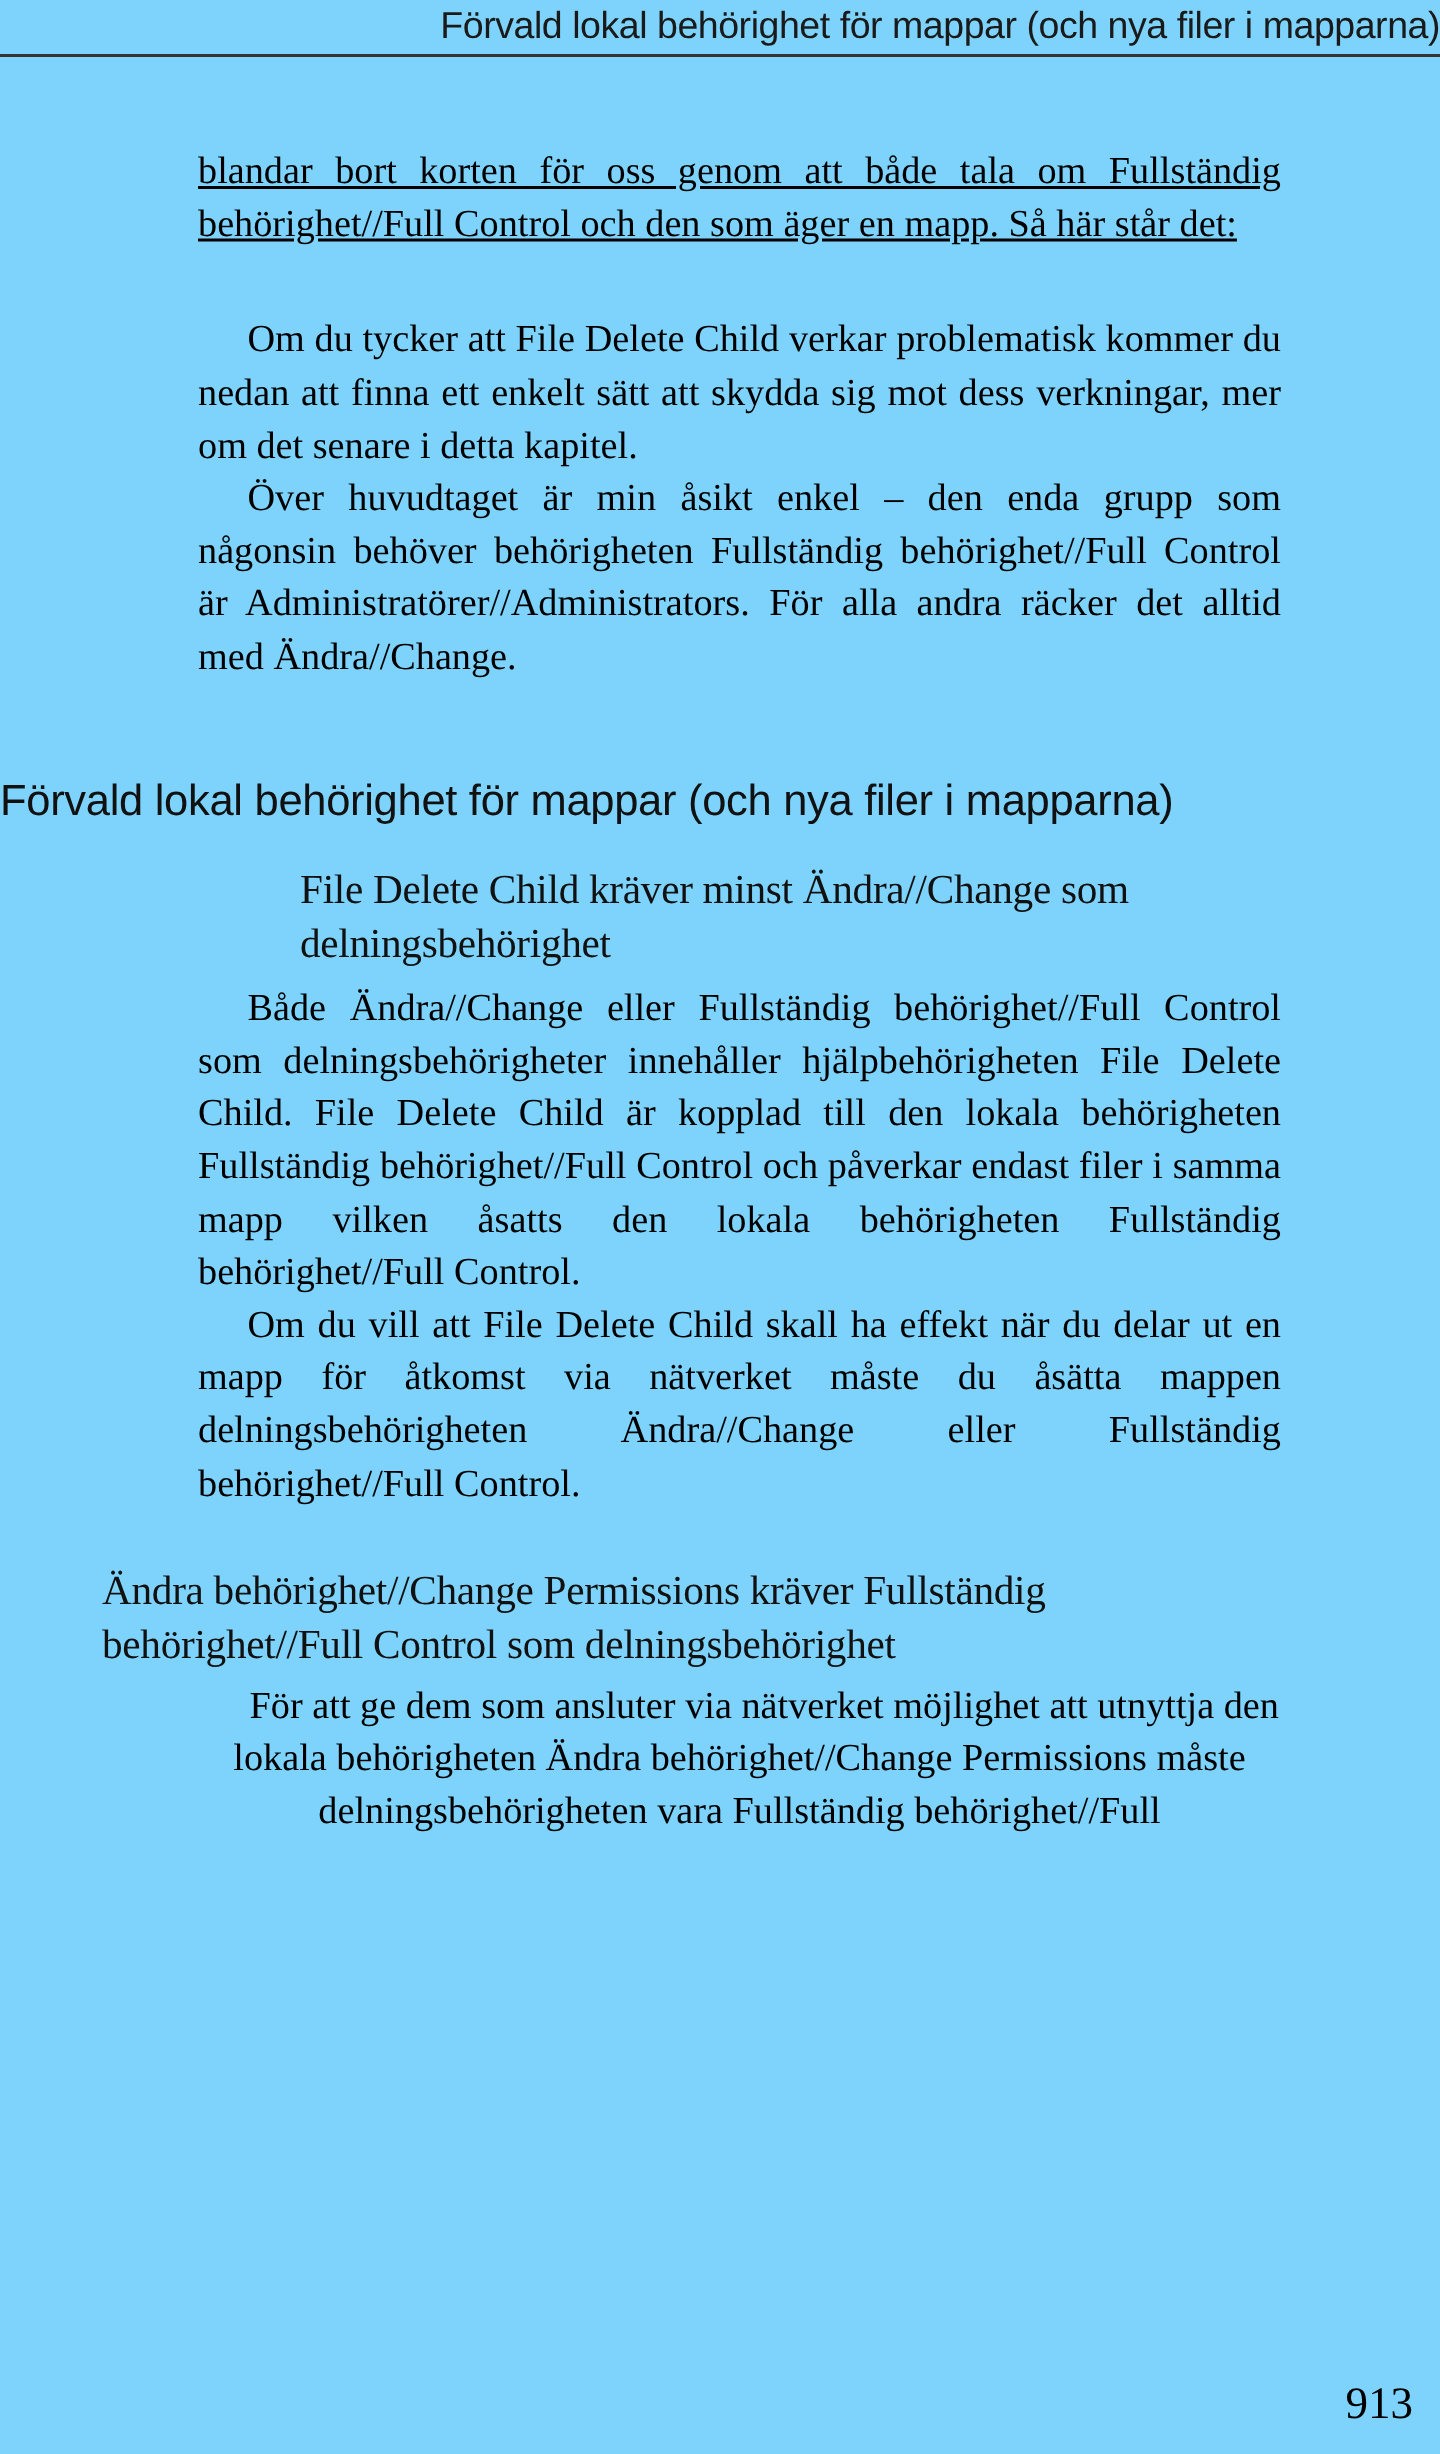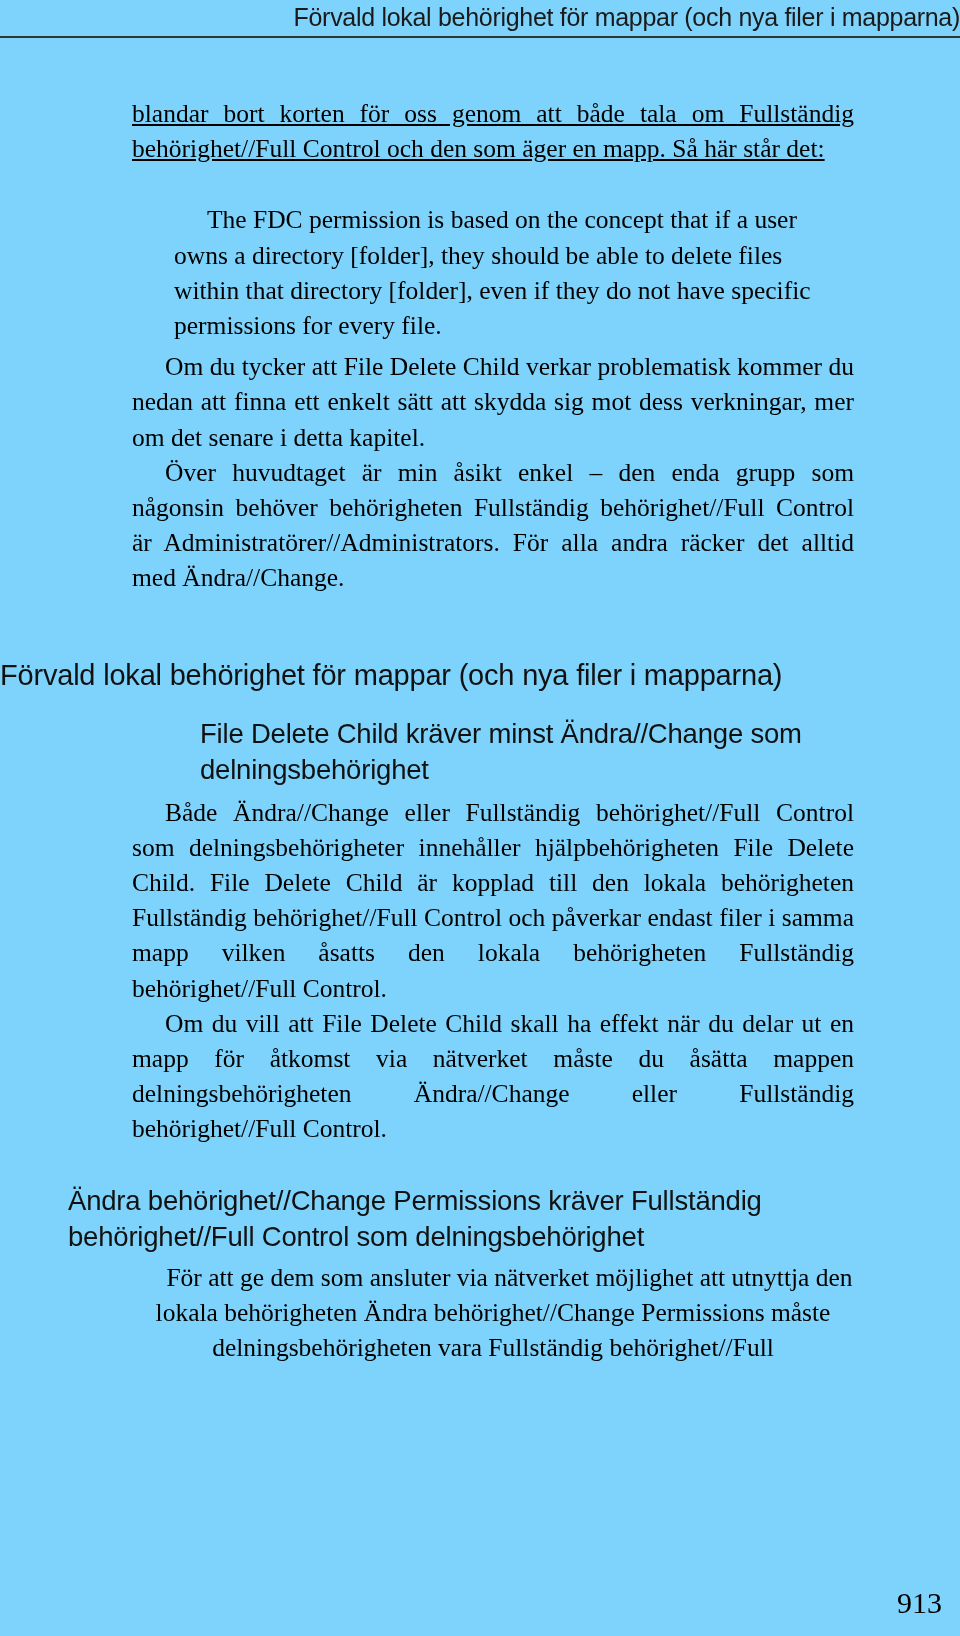--- a/index.html
+++ b/index.html
@@ -93,21 +93,21 @@
     font-weight: normal;
     font-size: 29px;
     line-height: 34px;
     letter-spacing: -0.2px;
     color: #111111;
     white-space: nowrap;
   }
 
   h2.section-heading {
     margin: 0;
-    font-family: Liberation Sans, sans-serif;
+    font-family: Liberation Serif, serif;
     font-weight: normal;
     font-size: 27.5px;
     line-height: 36px;
     letter-spacing: -0.2px;
     color: #111111;
   }
   h2.indent-a { margin-left: 68px; }
   h2.indent-b { margin-left: -64px; width: 790px; }
 
   
@@ -128,21 +128,20 @@
 
   <div class="running-head">Förvald lokal behörighet för mappar (och nya filer i mapparna)</div>
   <div class="head-rule"></div>
 
   <div class="column">
 
     <p class="body no-indent">blandar bort korten för oss genom att både tala om Fullständig behörighet//Full Control och den som äger en mapp. Så här står det:</p>
 
     <div class="gap-before-quote"></div>
 
-    <p class="quote">The FDC permission is based on the concept that if a user owns a directory [folder], they should be able to delete files within that directory [folder], even if they do not have specific permissions for every file.</p>
 
     <div class="gap-after-quote"></div>
 
 
     <p class="body">Om du tycker att File Delete Child verkar problematisk kommer du nedan att finna ett enkelt sätt att skydda sig mot dess verkningar, mer om det senare i detta kapitel.</p>
 
     <p class="body">Över huvudtaget är min åsikt enkel – den enda grupp som någonsin behöver behörigheten Fullständig behörighet//Full Control är Administratörer//Administrators. För alla andra räcker det alltid med Ändra//Change.</p>
 
     <div style="height:62px"></div>
 

